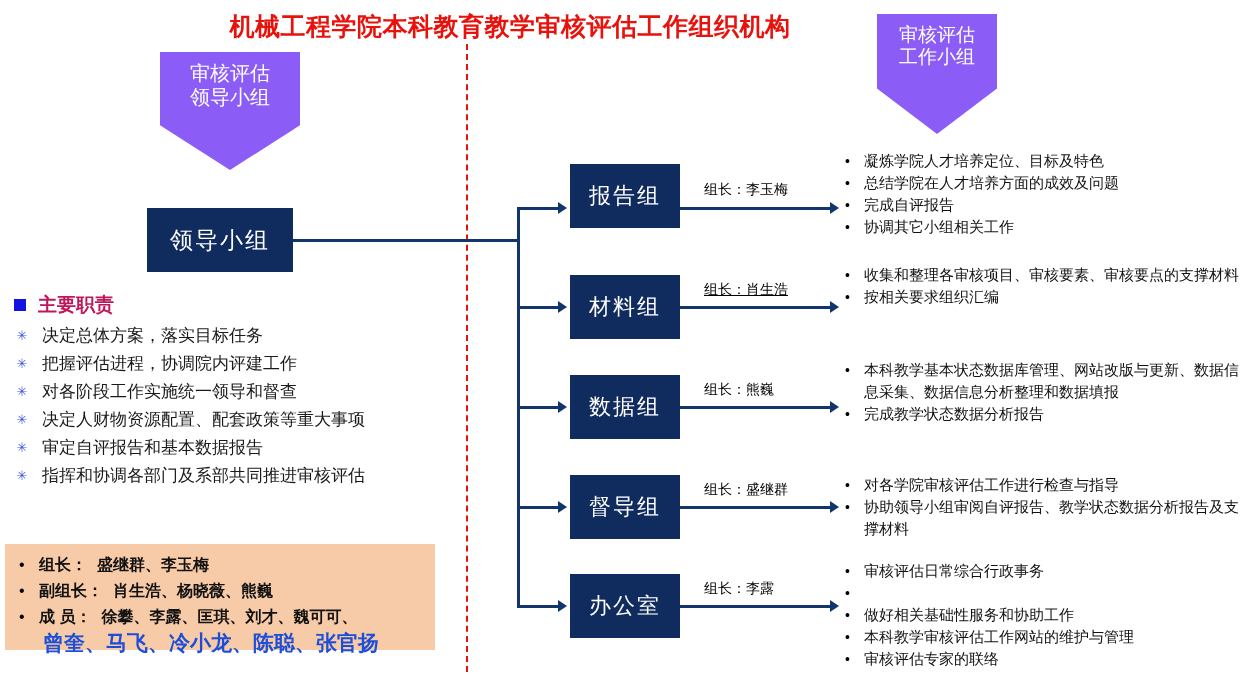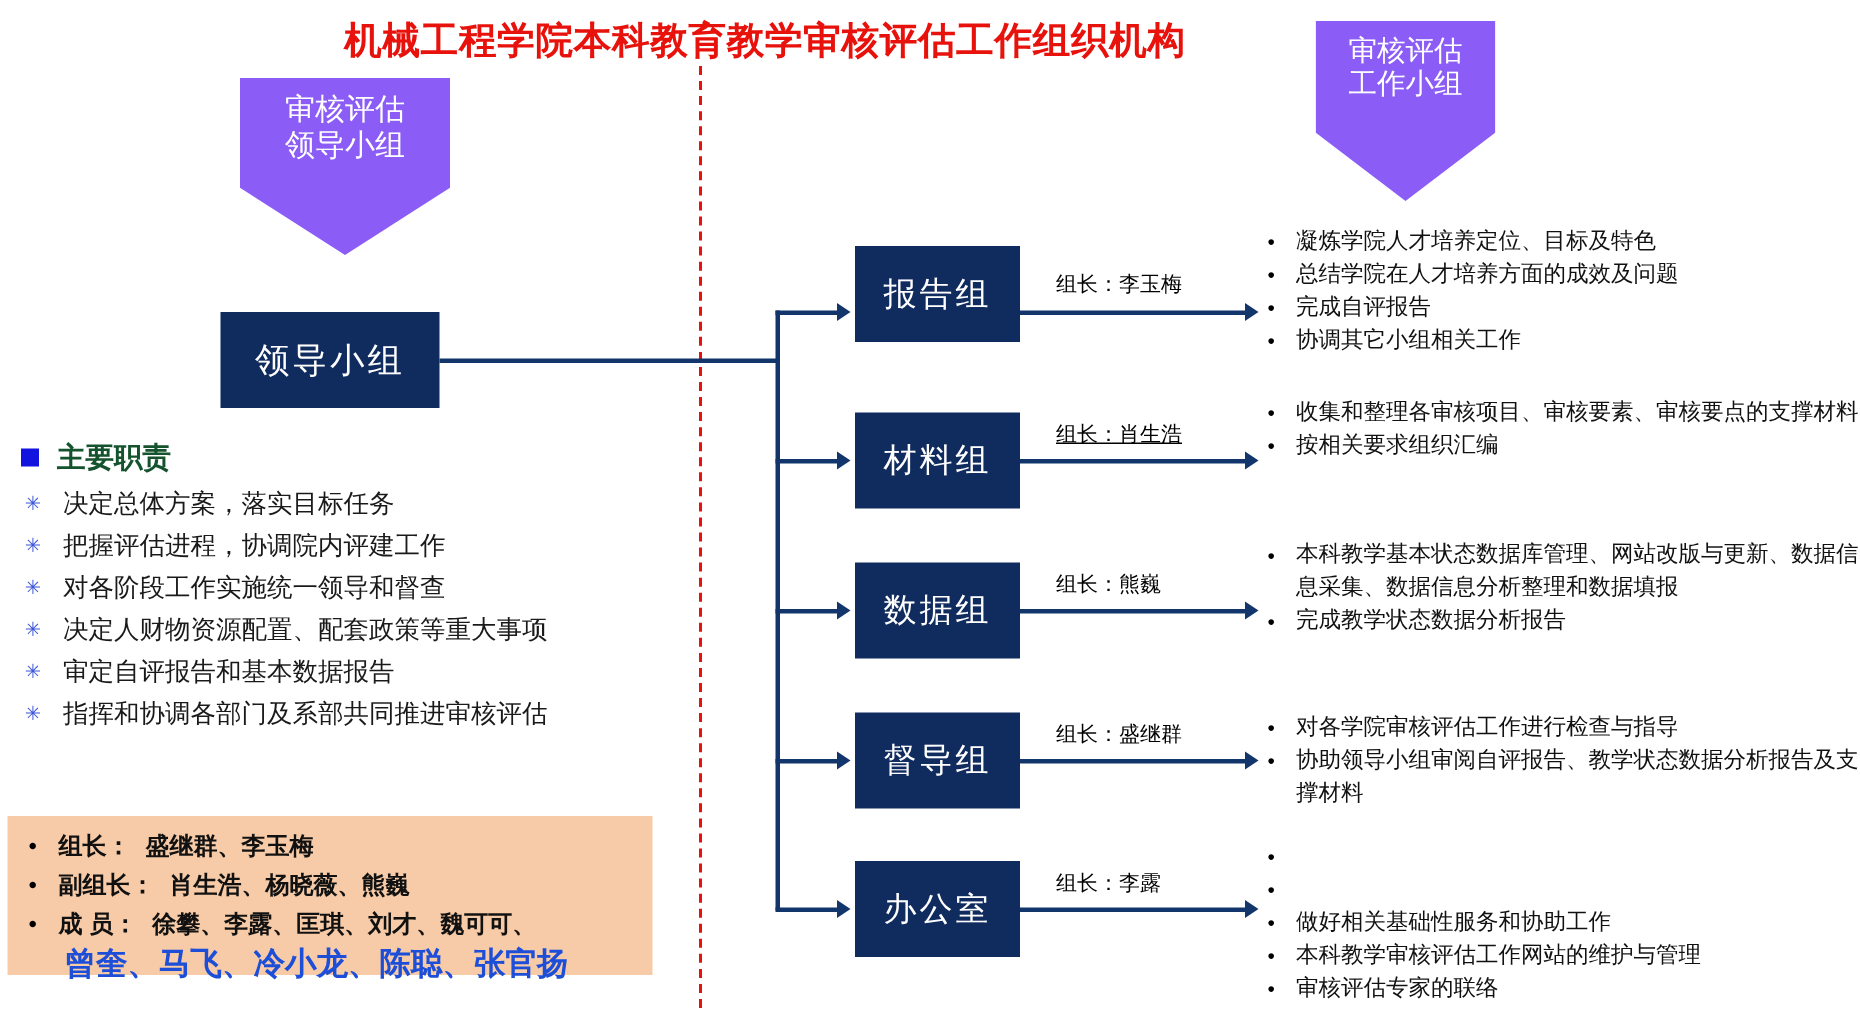--- a/index.html
+++ b/index.html
@@ -52,21 +52,21 @@
 
   
   .leader{
     position:absolute;font-size:14px;color:#000;white-space:nowrap;
   }
 
   
   #duties{position:absolute;left:14px;top:292px;width:440px;}
   #duties-head{
     display:flex;align-items:center;gap:12px;
-    font-size:19px;font-weight:bold;color:#14532d;margin-bottom:5px;
+    font-size:19px;font-weight:bold;color:#be185d;margin-bottom:5px;
   }
   #duties-head .sq{width:12px;height:12px;background:#1313E0;display:inline-block;}
   .duty-row{display:flex;align-items:flex-start;gap:14px;margin:2px 0 2px 2px;}
   .duty-row .bl{color:#3B56D8;font-size:13px;line-height:26px;width:12px;
                 flex:0 0 12px;text-align:center;}
   .duty-row .tx{font-size:17px;line-height:26px;color:#1a1a1a;white-space:nowrap;}
 
   
   #members{
     position:absolute;left:5px;top:544px;width:430px;height:106px;
@@ -256,20 +256,21 @@
   </div>
   <div class="rrow">
     <span class="bl">•</span>
     <span class="tx">协助领导小组审阅自评报告、教学状态数据分析报告及支撑材料</span>
   </div>
 </div>
 
 <div class="rlist" style="top:560px;">
   <div class="rrow">
     <span class="bl">•</span>
+    <span class="tx">审核评估日常综合行政事务</span>
   </div>
   <div class="rrow">
     <span class="bl">•</span>
   </div>
   <div class="rrow">
     <span class="bl">•</span>
     <span class="tx">做好相关基础性服务和协助工作</span>
   </div>
   <div class="rrow">
     <span class="bl">•</span>

